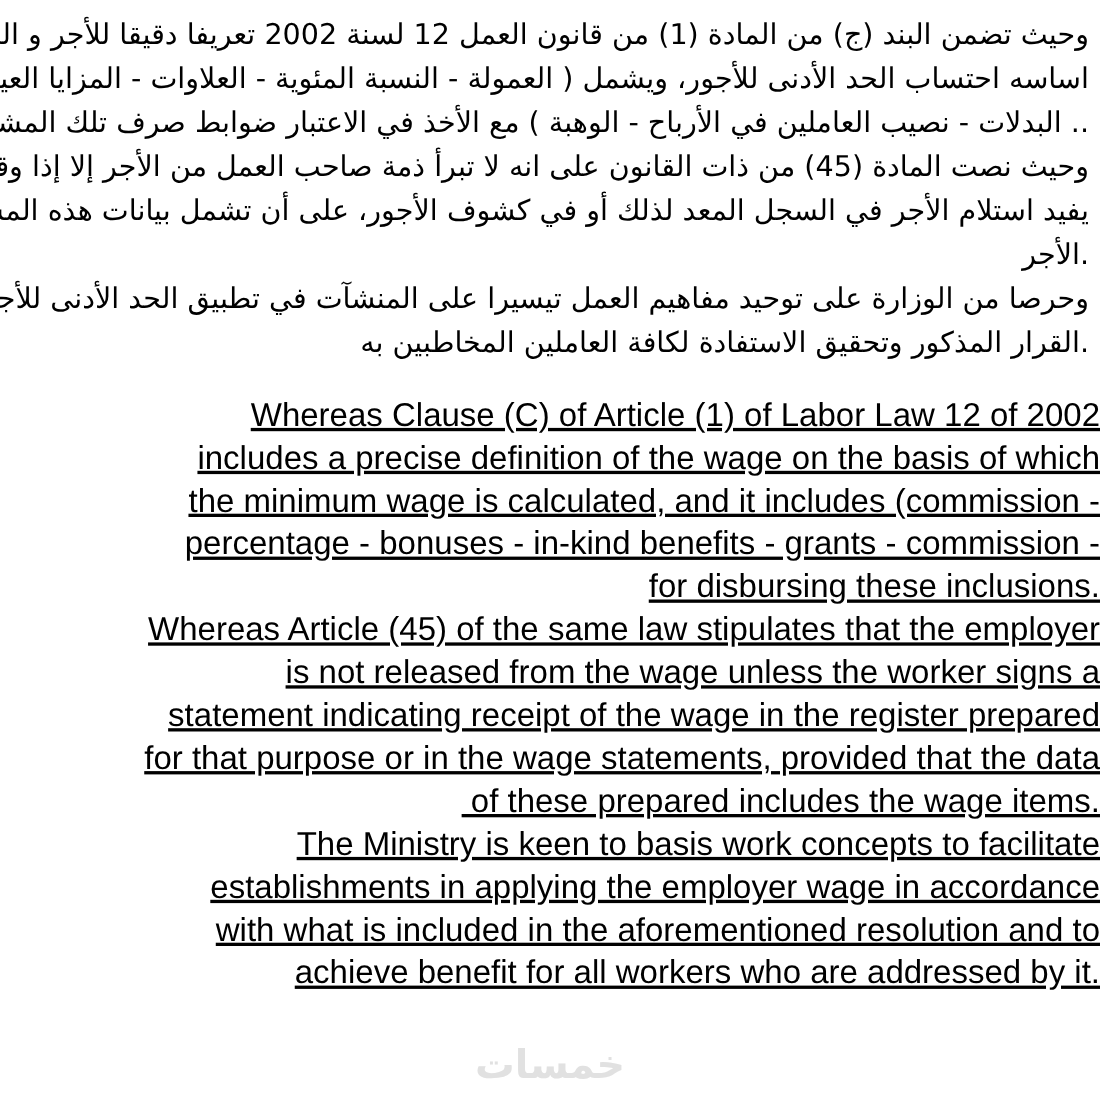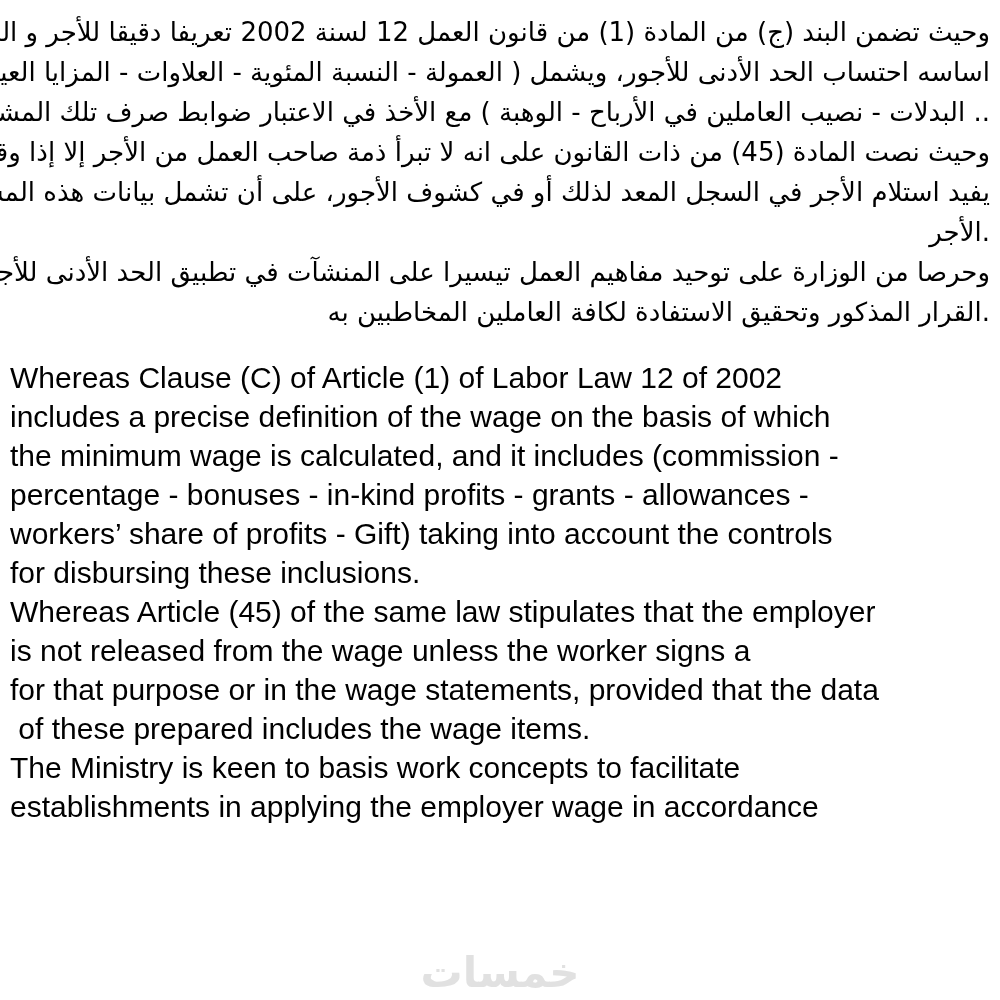--- a/index.html
+++ b/index.html
@@ -28,37 +28,38 @@
   }
   .arabic-line {
     white-space: pre;
   }
   .english-block {
     position: absolute;
     top: 358px;
     left: 10px;
     right: 0;
     direction: ltr;
-    text-align: left;
+    text-align: right;
     font-family: "Liberation Sans", sans-serif;
     font-size: 30px;
     line-height: 39px;
     color: #000000;
+    text-decoration: underline;
   }
   .english-line {
     white-space: pre;
   }
   .watermark {
     position: absolute;
     top: 948px;
     left: 50%;
     transform: translateX(-50%);
     direction: rtl;
     font-family: "DejaVu Sans", sans-serif;
-    font-size: 42px;
+    font-size: 36px;
     font-weight: bold;
     color: #e1e1e1;
     letter-spacing: 1px;
     white-space: pre;
   }
 </style>
 </head>
 <body style="background: rgb(255, 255, 255);">
 
 <div class="arabic-block" dir="rtl">
@@ -69,24 +70,26 @@
   <div class="arabic-line">يفيد استلام الأجر في السجل المعد لذلك أو في كشوف الأجور، على أن تشمل بيانات هذه المستندات مفردات</div>
   <div class="arabic-line">.الأجر</div>
   <div class="arabic-line">وحرصا من الوزارة على توحيد مفاهيم العمل تيسيرا على المنشآت في تطبيق الحد الأدنى للأجور وفقا لما تضمنه</div>
   <div class="arabic-line">.القرار المذكور وتحقيق الاستفادة لكافة العاملين المخاطبين به</div>
 </div>
 
 <div class="english-block" dir="ltr">
   <div class="english-line">Whereas Clause (C) of Article (1) of Labor Law 12 of 2002</div>
   <div class="english-line">includes a precise definition of the wage on the basis of which</div>
   <div class="english-line">the minimum wage is calculated, and it includes (commission -</div>
-  <div class="english-line">percentage - bonuses - in-kind profits - grants - allowances -</div>
-  <div class="english-line">workers’ share of profits - Gift) taking into account the controls</div>
+  <div class="english-line">percentage - bonuses - in-kind benefits - grants - commission -</div>
   <div class="english-line">for disbursing these inclusions.</div>
   <div class="english-line">Whereas Article (45) of the same law stipulates that the employer</div>
   <div class="english-line">is not released from the wage unless the worker signs a</div>
+  <div class="english-line">statement indicating receipt of the wage in the register prepared</div>
   <div class="english-line">for that purpose or in the wage statements, provided that the data</div>
   <div class="english-line"> of these prepared includes the wage items.</div>
   <div class="english-line">The Ministry is keen to basis work concepts to facilitate</div>
   <div class="english-line">establishments in applying the employer wage in accordance</div>
+  <div class="english-line">with what is included in the aforementioned resolution and to</div>
+  <div class="english-line">achieve benefit for all workers who are addressed by it.</div>
 </div>
 
 <div class="watermark" dir="rtl" style="color: rgb(225, 225, 225);">خمسات</div>
 
 </body></html>

